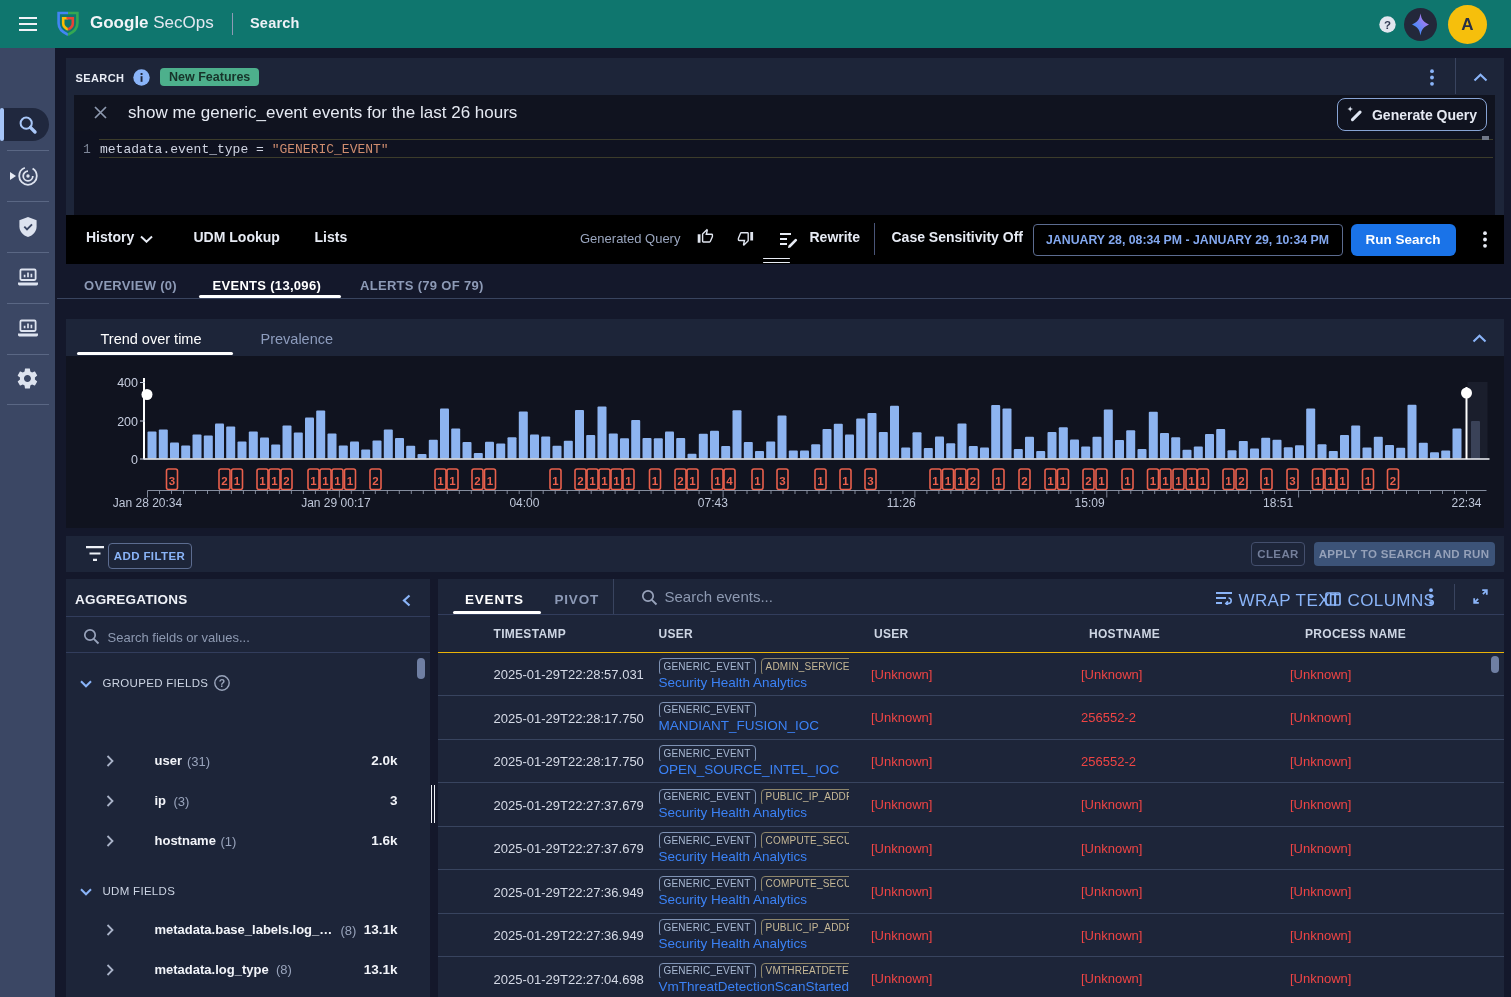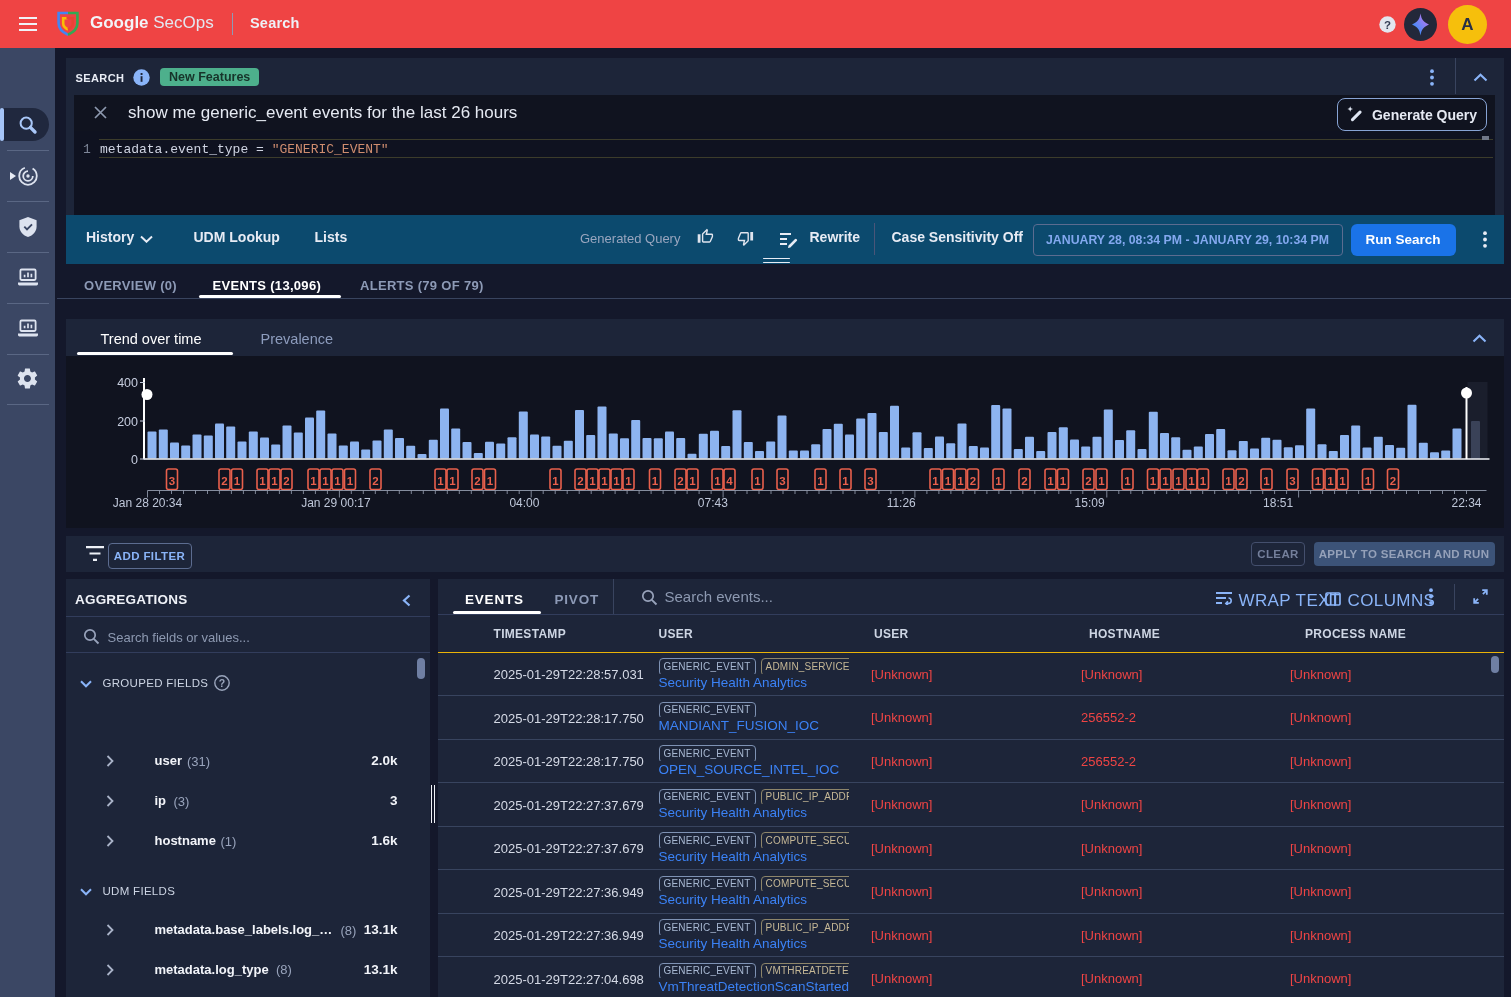--- a/index.html
+++ b/index.html
@@ -1,20 +1,20 @@
 <!DOCTYPE html>
 <html><head><meta charset="utf-8"><title>Search</title>
 <style>
 * { margin:0; padding:0; box-sizing:border-box; }
 html,body { width:1511px; height:997px; overflow:hidden; background:#14182b; }
 body, .app { font-family:"Liberation Sans", sans-serif; }
 .app { position:relative; width:1511px; height:997px; background:#14182b; }
 .abs { position:absolute; }
 svg { display:block; }
-.topbar { position:absolute; left:0; top:0; width:1511px; height:48px; background:#ef4444; }
+.topbar { position:absolute; left:0; top:0; width:1511px; height:48px; background:#0f766e; }
 .sidenav { position:absolute; left:0; top:48px; width:55px; height:949px; background:#3b4764; }
 .panel { position:absolute; background:#1d2539; }
 .gname { color:#f2f4f8; font-size:17px; font-weight:bold; letter-spacing:0px; }
 .gname2 { color:#e3e7f0; font-size:17px; font-weight:normal; }
 .appname { color:#eef1f7; font-size:14.5px; font-weight:bold; letter-spacing:0.2px; }
 .hsep { position:absolute; width:1px; height:22px; background:#8e9ab5; top:13px; }
 .avatar { position:absolute; width:39px; height:39px; border-radius:50%; background:#f6bf0c; color:#283046; font-weight:bold; font-size:17px; text-align:center; line-height:39px; }
 .sideicon { position:absolute; left:0; width:55px; display:flex; justify-content:center; }
 .sdiv { position:absolute; left:7px; width:42px; height:1px; background:#5a6784; }
 .pill { position:absolute; left:2px; top:60px; width:47px; height:33px; background:#20283e; border-radius:0 17px 17px 0; }
@@ -25,21 +25,21 @@
 .qinput { position:absolute; left:8.5px; top:37.5px; width:1421px; height:36px; background:#10131f; }
 .qinput .ql { position:absolute; left:19px; top:10px; }
 .qtext { position:absolute; left:54px; top:8px; color:#e5e9f2; font-size:17px; }
 .qunder { position:absolute; left:33.5px; top:73px; width:1228px; height:1px; background:#5c6c90; }
 .genq { position:absolute; left:1271px; top:40.5px; width:150px; height:33px; border:1px solid #87a3d4; border-radius:8px; background:#10131f; color:#e6eaf3; font-size:14px; font-weight:bold; display:flex; align-items:center; justify-content:center; gap:7px; }
 .editor { position:absolute; left:8.5px; top:73.5px; width:1421px; height:84px; background:#0f1220; font-family:"Liberation Mono", monospace; font-size:13px; }
 .lineno { position:absolute; left:9px; top:11px; color:#7e8698; }
 .codeline { position:absolute; left:25px; top:7.5px; right:2px; height:19.5px; border-top:1px solid #3c3c2b; border-bottom:1px solid #3c3c2b; }
 .code { position:absolute; left:9px; top:11px; color:#cfd4e2; white-space:pre; }
 .code .str { color:#cf8d6f; }
-.toolbar { position:absolute; left:0; top:157.5px; width:1438px; height:48.5px; background:#0c4a6e; }
+.toolbar { position:absolute; left:0; top:157.5px; width:1438px; height:48.5px; background:#000000; }
 .titem { color:#e7ebf4; font-size:14px; font-weight:bold; }
 .tmut { color:#9aa6bf; font-size:13px; }
 .caseoff { color:#e7ebf4; font-size:14px; font-weight:bold; }
 .datebtn { position:absolute; left:967px; top:9px; width:310px; height:32px; border:1px solid #5c6c90; border-radius:4px; color:#83a8ef; font-size:12.3px; font-weight:bold; text-align:center; line-height:31px; letter-spacing:0px; white-space:nowrap; }
 .runbtn { position:absolute; left:1285px; top:9px; width:105px; height:32px; background:#1a73e8; border-radius:6px; color:#fff; font-size:13.5px; font-weight:bold; text-align:center; line-height:32px; }
 
 .tab { position:absolute; top:277.5px; font-size:13px; font-weight:bold; letter-spacing:0.3px; color:#8d9ab6; }
 .tabact { color:#ffffff; }
 .tabline { position:absolute; left:198.5px; top:294.5px; width:142px; height:3px; background:#ffffff; border-radius:2px; }
 .tabborder { position:absolute; left:57px; top:297.5px; width:1454px; height:1px; background:#39445f; }

